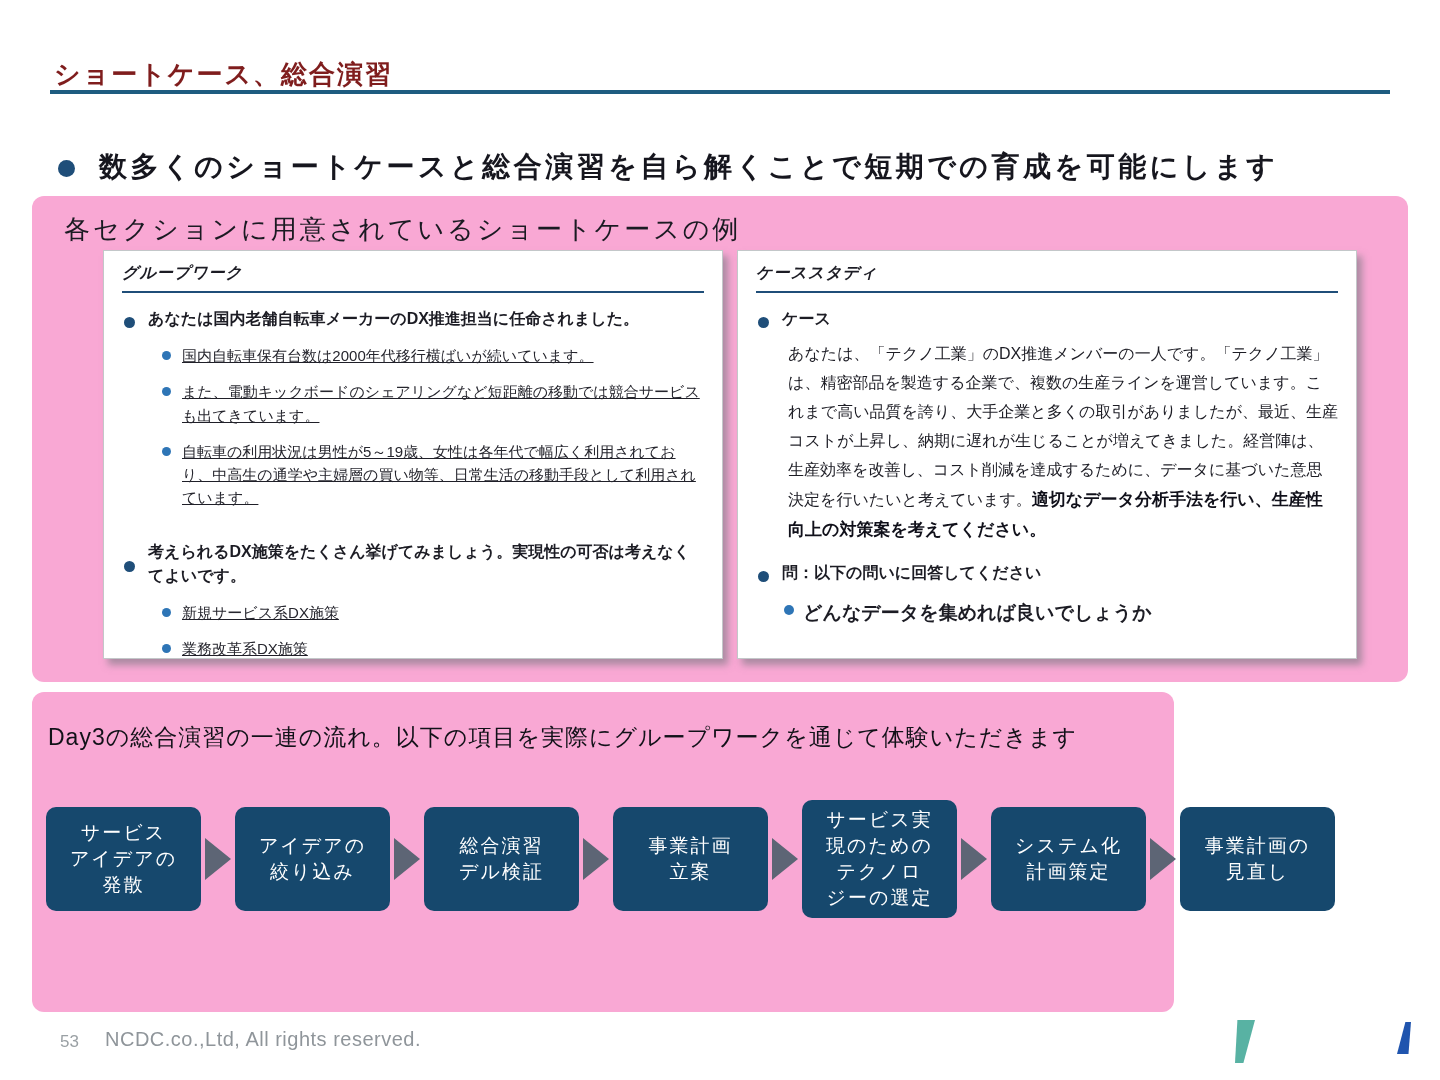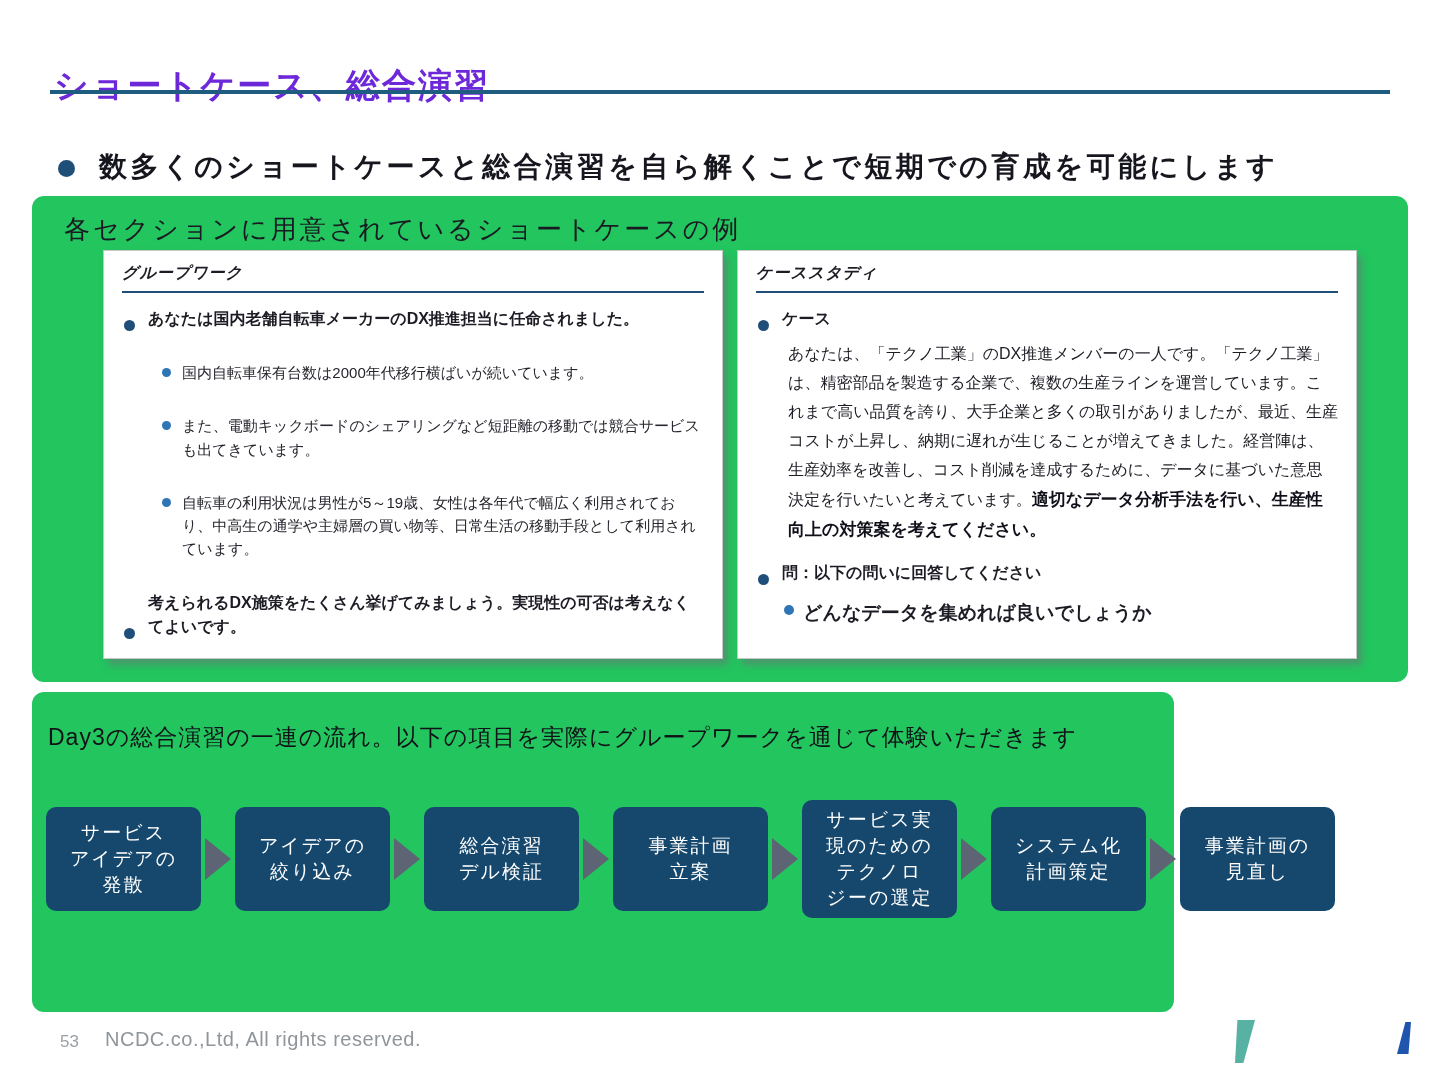--- a/index.html
+++ b/index.html
@@ -5,56 +5,56 @@
   html,body{margin:0;padding:0;}
   body{
     width:1440px;height:1080px;position:relative;background:#ffffff;
     font-family:"Liberation Sans","DejaVu Sans",sans-serif;
     overflow:hidden;color:#1f1f28;
   }
   .abs{position:absolute;}
 
   
   .page-title{
-    left:54px;top:40px;font-size:34px;font-weight:bold;letter-spacing:2px;color:#6d28d9;
+    left:54px;top:40px;font-size:26px;font-weight:bold;letter-spacing:2px;color:#7f1d1d;
   }
   .title-rule{left:50px;top:90px;width:1340px;height:4px;background:#1e5c80;}
 
   .lead-row{left:58px;top:148px;display:flex;align-items:flex-start;}
   .lead-dot{width:17px;height:17px;border-radius:50%;background:#1f4e79;flex:none;margin:12px 24px 0 0;}
   .lead-text{font-size:28px;font-weight:600;letter-spacing:3.5px;color:#16161e;}
 
   
-  .panel{background:#22c55e;border-radius:12px;}
+  .panel{background:#f9a8d4;border-radius:12px;}
   .panel-top{left:32px;top:196px;width:1376px;height:486px;}
   .panel-bottom{left:32px;top:692px;width:1142px;height:320px;}
 
   .examples-heading{left:32px;top:16px;font-size:26px;letter-spacing:3px;color:#1a1a22;}
 
   
   .card{
     position:absolute;top:54px;width:620px;height:409px;background:#ffffff;
     border:1px solid #c3c7c9;box-shadow:5px 6px 7px rgba(108,114,120,0.55);
     box-sizing:border-box;padding:12px 18px;overflow:hidden;
   }
   .card-left{left:71px;}
   .card-right{left:705px;}
   .card-title{
     font-size:16px;font-weight:bold;font-style:italic;color:#1c1c24;
     border-bottom:2px solid #1f4e79;padding-bottom:7px;letter-spacing:1px;
   }
-  .b1{display:flex;align-items:flex-end;}
+  .b1{display:flex;align-items:center;}
   .dot1{width:11px;height:11px;border-radius:50%;background:#1f4e79;flex:none;margin:6px 13px 0 2px;}
   .b1 .txt{font-size:16px;font-weight:600;color:#1c1c24;line-height:1.5;}
   .b2{display:flex;align-items:flex-start;margin-left:40px;}
   .dot2{width:9px;height:9px;border-radius:50%;background:#2e75b6;flex:none;margin:7px 11px 0 0;}
   .b2 .txt{font-size:15px;font-weight:500;color:#26262e;line-height:1.55;}
 
   .gw-item1{margin-top:14px;}
-  .gw-sub{margin-top:30px;}
+  .gw-sub{margin-top:13px;text-decoration:underline;}
   .gw-item2{margin-top:30px;}
 
   .case-item1{margin-top:14px;}
   .case-par{
     margin:8px 0 0 32px;font-size:16px;font-weight:500;color:#1c1c24;line-height:1.82;
   }
   .case-par .emph{font-weight:bold;font-size:17px;color:#10101a;}
   .case-item2{margin-top:15px;}
   .case-item2 .txt{font-weight:bold;}
   .q{display:flex;align-items:flex-start;margin:15px 0 0 28px;}

